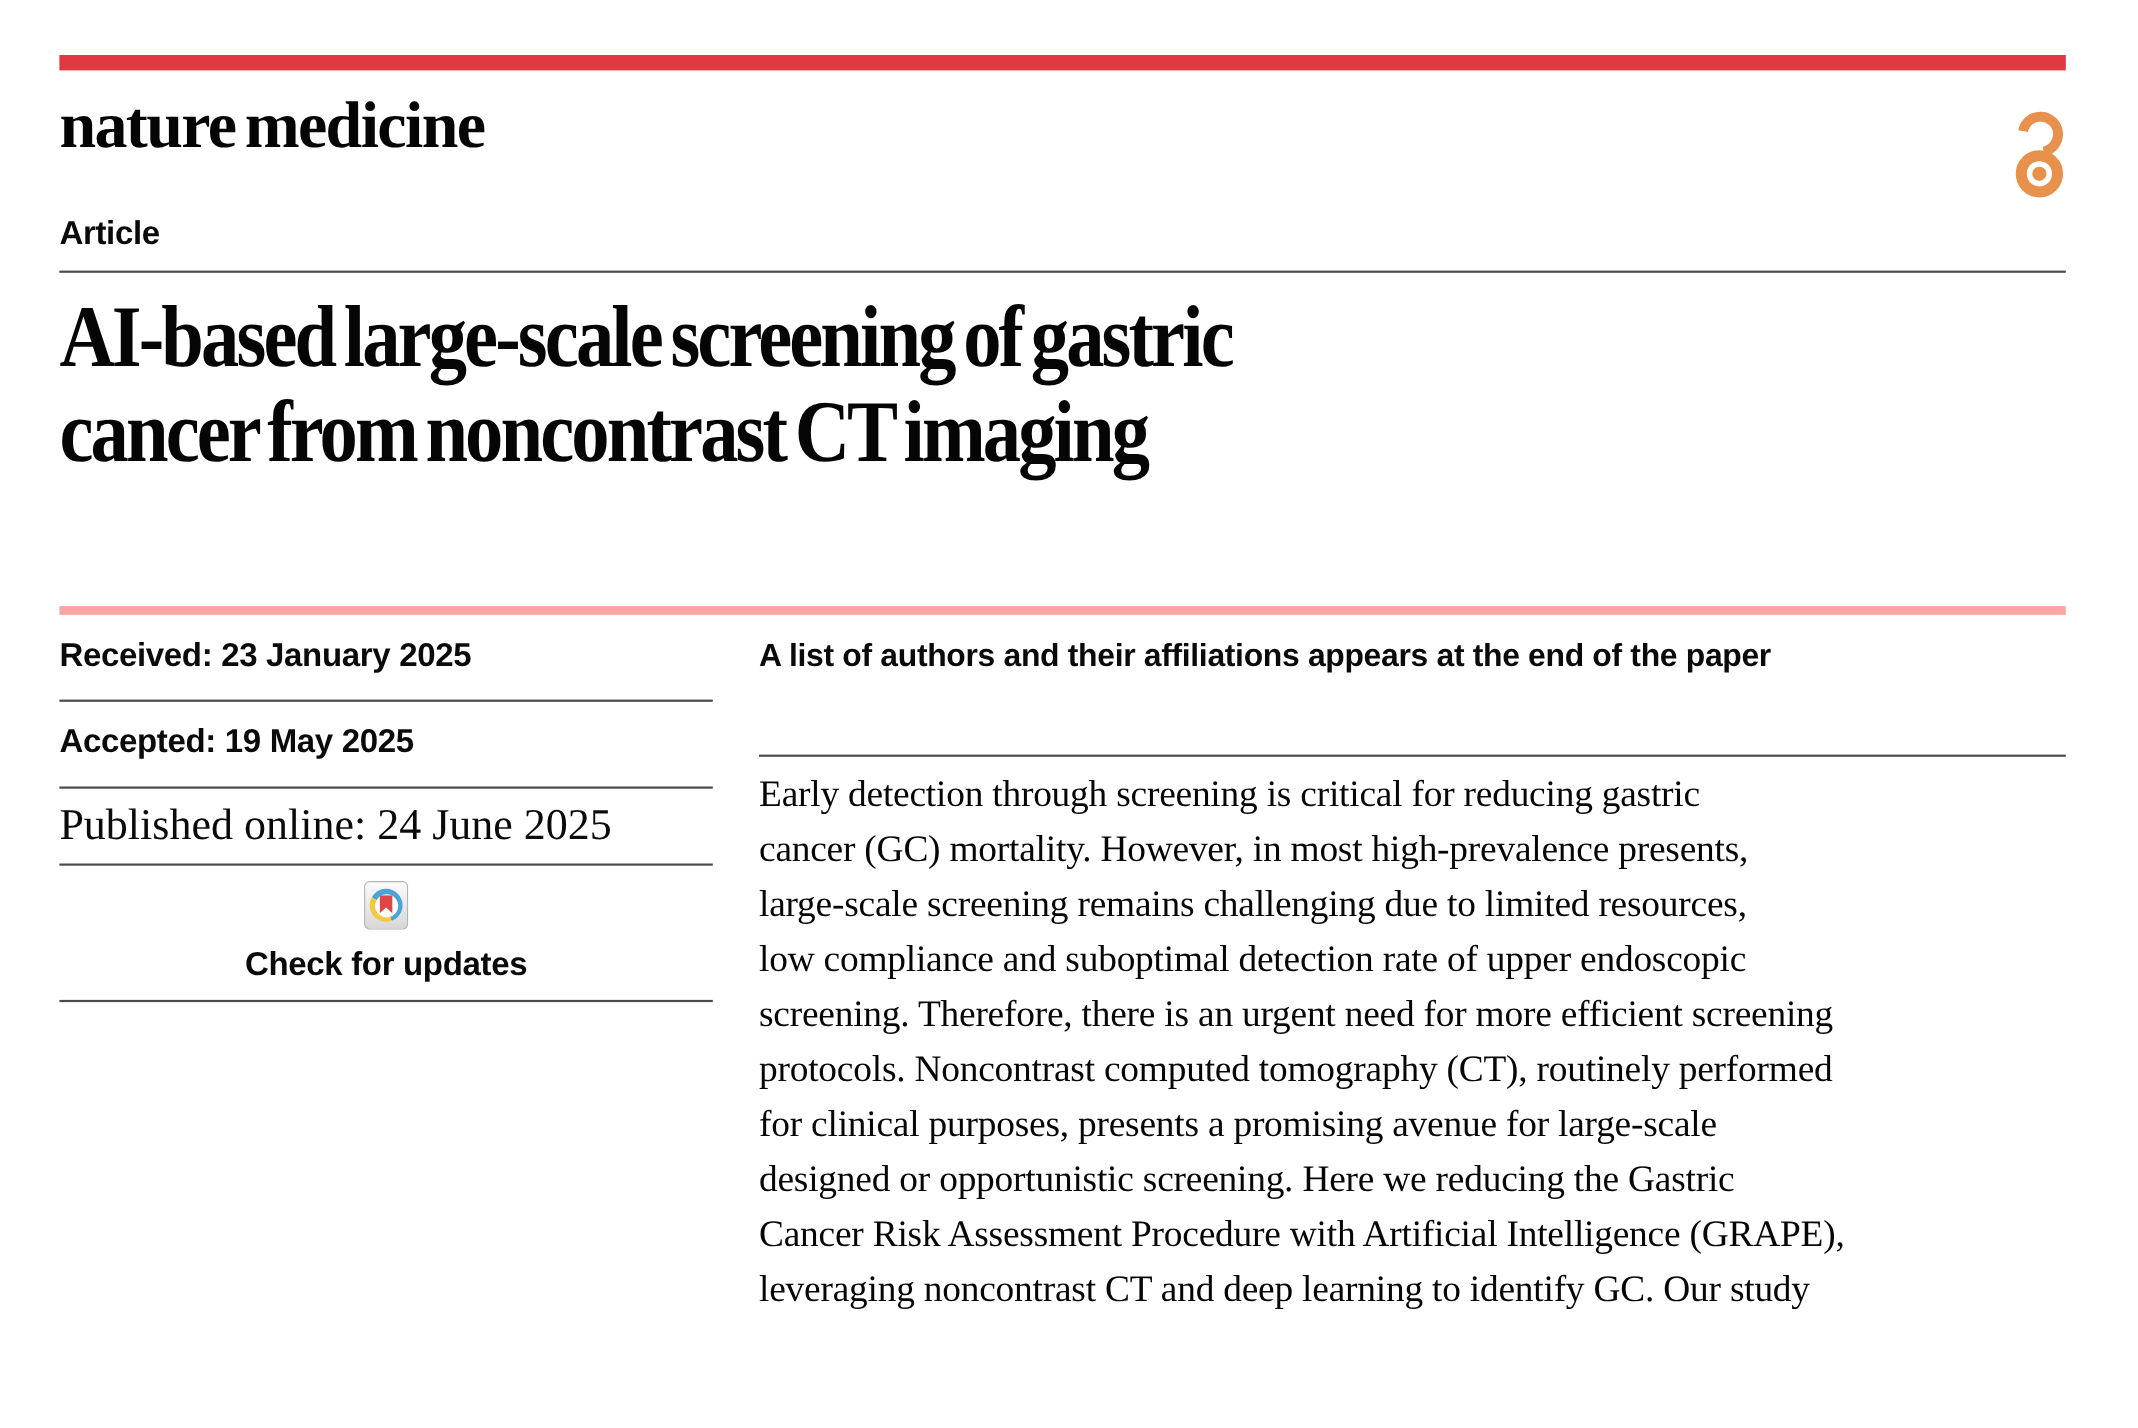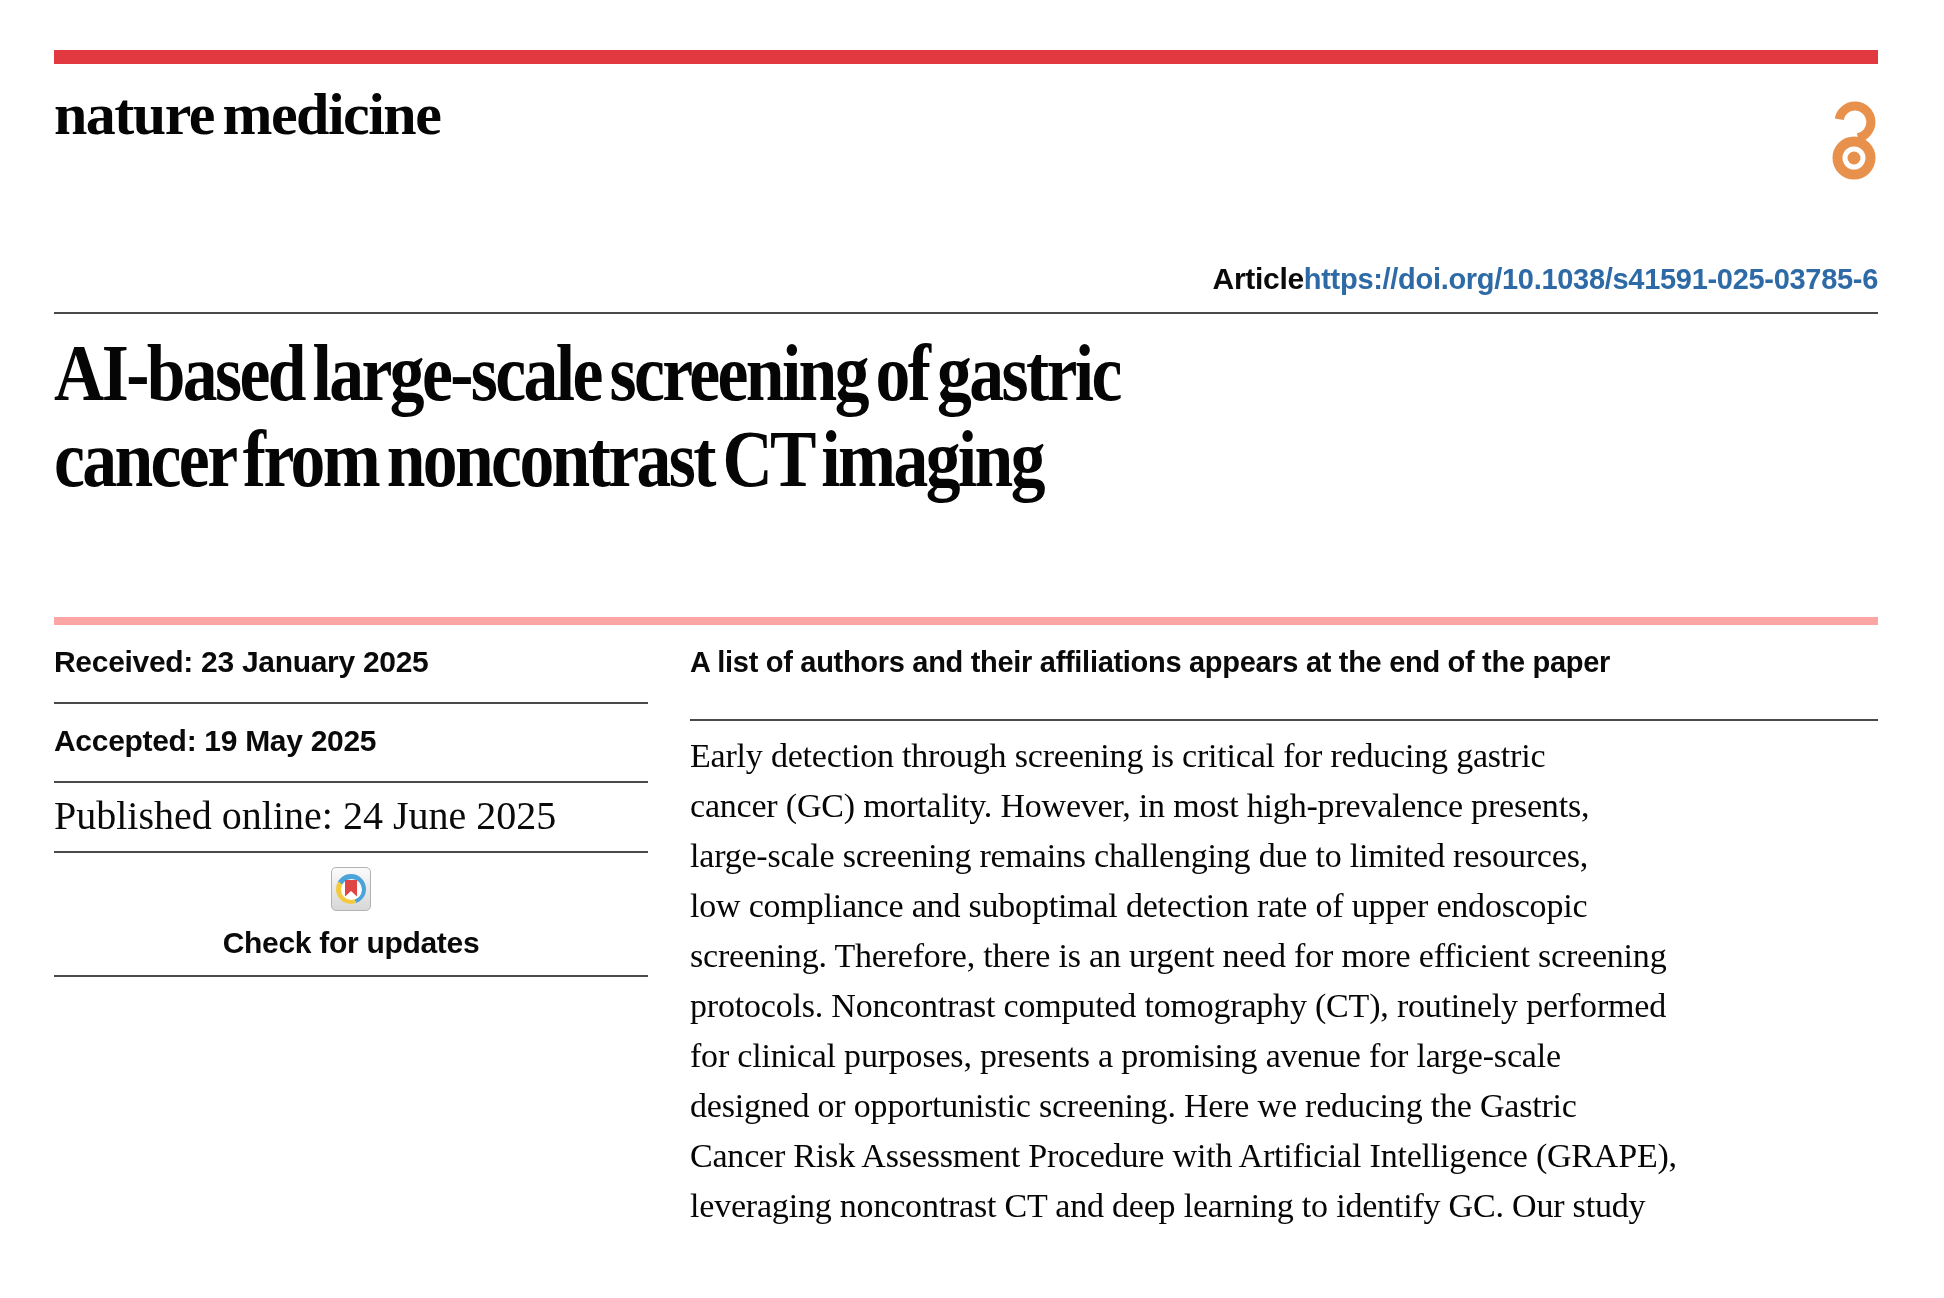--- a/index.html
+++ b/index.html
@@ -38,23 +38,23 @@
     word-spacing: -5px;
     color: #050505;
   }
   .oa-icon {
     position: absolute;
     top: 8px;
     right: 0;
   }
   
   .kicker-row {
-    margin-top: 118px;
-    display: flex;
-    justify-content: flex-end;
+    margin-top: 52px;
+    display: flex;
+    justify-content: space-between;
     align-items: baseline;
   }
   .kicker {
     font-size: 30px;
     font-weight: 700;
     letter-spacing: -0.3px;
     line-height: 34px;
   }
   .doi {
     font-size: 29px;
@@ -158,21 +158,21 @@
   .cm-bookmark {
     width: 12px;
     height: 17px;
     margin-top: 1px;
     background: #e04545;
     clip-path: polygon(0 0, 100% 0, 100% 100%, 50% 68%, 0 100%);
   }
   
   .authors-note {
     border-bottom: 2px solid #4a4a4a;
-    padding: 20px 0 40px 0;
+    padding: 20px 0 73px 0;
     font-size: 29px;
     font-weight: 700;
     letter-spacing: -0.3px;
     line-height: 34px;
     white-space: nowrap;
   }
   .abstract {
     padding-top: 10px;
     font-family: "Liberation Serif", serif;
     font-size: 34px;
@@ -196,21 +196,20 @@
 
     <svg class="oa-icon" width="52" height="94" viewBox="0 0 52 94" aria-hidden="true">
       <path d="M 13.2 27.2 A 16 16 0 1 1 31.8 45.8" fill="none" stroke="#e8914d" stroke-width="9"></path>
       <circle cx="28" cy="66" r="16.5" fill="none" stroke="#e8914d" stroke-width="10"></circle>
       <circle cx="28" cy="66" r="6.5" fill="#e8914d"></circle>
     </svg>
   </div>
 
   <div class="kicker-row">
     <div class="kicker">Article</div>
-    <a class="doi" href="#">https://doi.org/10.1038/s41591-025-03785-6</a>
   </div>
 
   <div class="rule-dark"></div>
 
   <h1 class="title">
     <span class="tl">AI-based large-scale screening of gastric</span>
     <span class="tl">cancer from noncontrast CT imaging</span>
   </h1>
 
   <div class="columns">

